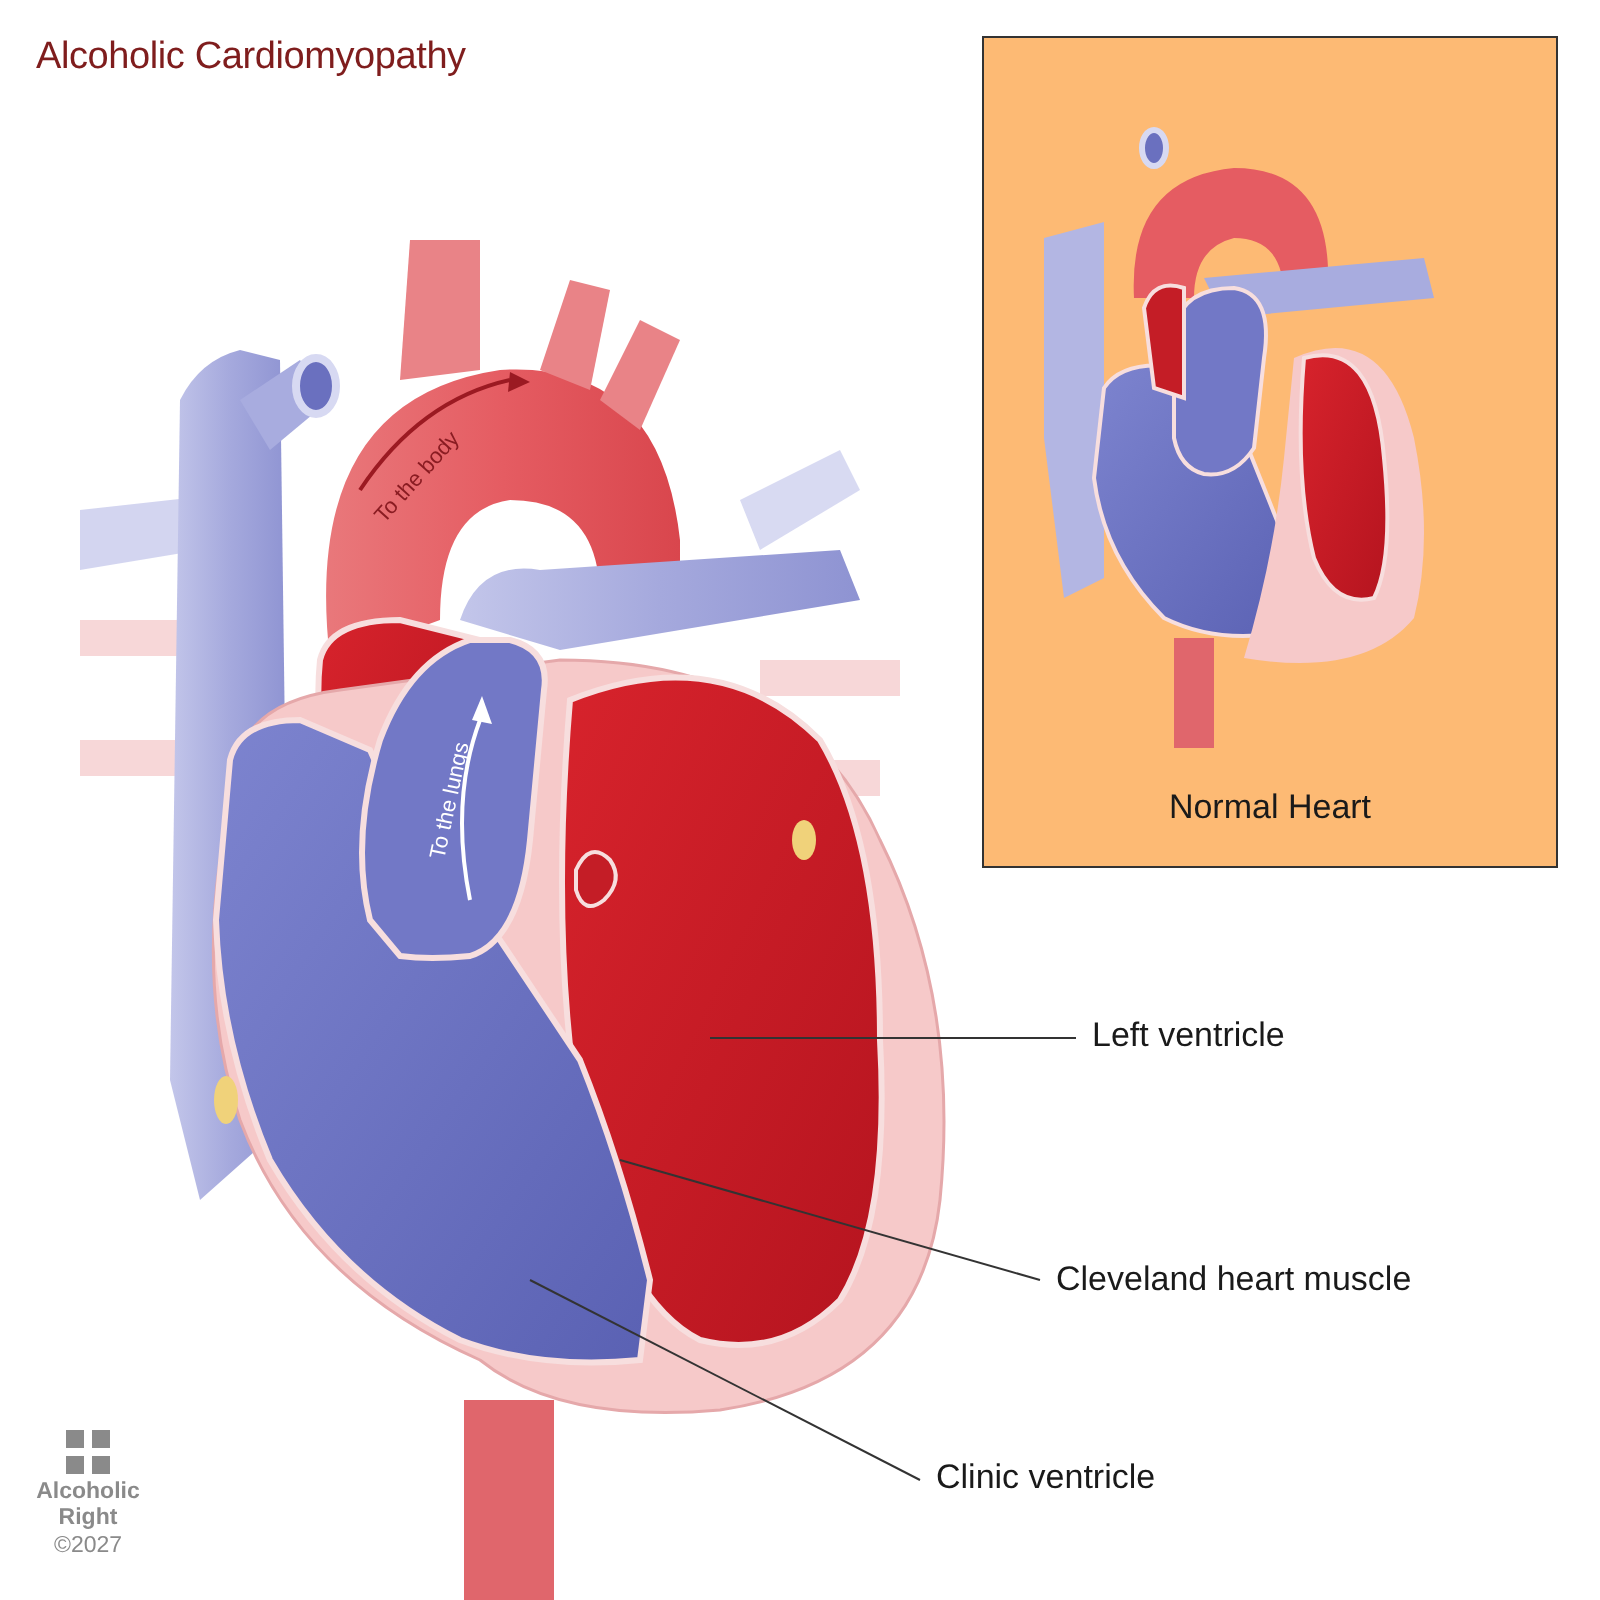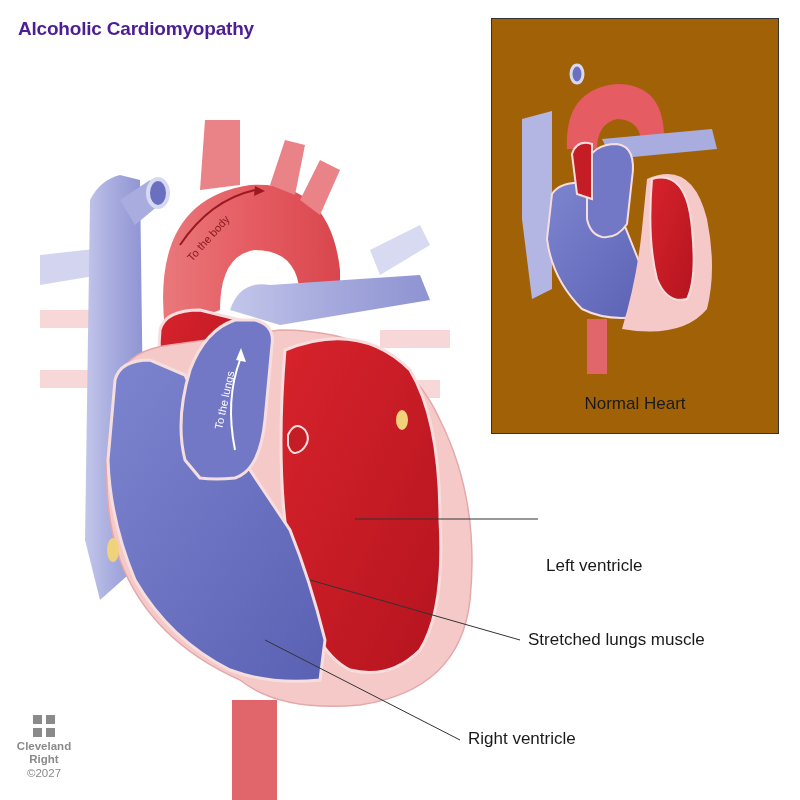--- a/index.html
+++ b/index.html
@@ -1,22 +1,22 @@
 <!DOCTYPE html>
 <html><head>
 <meta charset="utf-8">
 <style>
   html, body { margin:0; padding:0; background:#ffffff; }
   body { width:800px; height:800px; position:relative; overflow:hidden;
          font-family:"Liberation Sans", "DejaVu Sans", sans-serif; }
-  .title { position:absolute; left:18px; top:18px; font-size:19px; font-weight:bold;
-           color:#4c1d95; letter-spacing:-0.2px; }
+  .title { position:absolute; left:18px; top:18px; font-size:19px; font-weight:normal;
+           color:#7f1d1d; letter-spacing:-0.2px; }
   .main-art { position:absolute; left:0; top:0; }
   .inset { position:absolute; left:491px; top:18px; width:288px; height:416px;
-           border:1.5px solid #333; background:#a16207; box-sizing:border-box;padding-left:20px; }
+           border:1.5px solid #333; background:#fdba74; box-sizing:border-box;padding-left:20px; }
   .inset svg { position:absolute; left:0; top:0; }
   .inset-caption { position:absolute; left:0; width:100%; top:375px; text-align:center;
                    font-size:17px; color:#1a1a1a; }
   .label { position:absolute; font-size:17px; color:#1a1a1a; white-space:nowrap; }
   .logo { position:absolute; left:14px; top:715px; width:60px; text-align:center; color:#8a8a8a; }
   .logo .mark { width:22px; height:22px; margin:0 auto 3px; position:relative; }
   .logo .mark span { position:absolute; width:9px; height:9px; background:#8a8a8a; }
   .logo .txt { font-size:11.5px; font-weight:bold; line-height:13px; }
   .logo .copy { font-size:11.5px; line-height:15px; }
 </style>
@@ -90,23 +90,23 @@
   <path d="M288 435 Q295 420 305 430 Q312 440 302 450 Q292 458 288 445 Z" fill="#c41d26" stroke="#f7dede" stroke-width="2"></path>
 
   <ellipse cx="402" cy="420" rx="6" ry="10" fill="#f0d27a"></ellipse>
   <ellipse cx="113" cy="550" rx="6" ry="12" fill="#f0d27a"></ellipse>
 
   <line x1="355" y1="519" x2="538" y2="519" stroke="#333" stroke-width="1"></line>
   <line x1="310" y1="580" x2="520" y2="640" stroke="#333" stroke-width="1"></line>
   <line x1="265" y1="640" x2="460" y2="740" stroke="#333" stroke-width="1"></line>
 </svg>
 
-<div class="label" style="left:546px; top:508px;margin-top:48px;">Left ventricle</div>
-<div class="label" style="left:528px; top:630px;">Stretched lungs muscle</div>
-<div class="label" style="left:468px; top:729px;">Right ventricle</div>
+<div class="label" style="left:546px; top:508px;">Left ventricle</div>
+<div class="label" style="left:528px; top:630px;">Cleveland heart muscle</div>
+<div class="label" style="left:468px; top:729px;">Clinic ventricle</div>
 
 <div class="inset">
   <svg width="288" height="416" viewBox="0 0 288 416">
     <rect x="95" y="300" width="20" height="55" fill="#e0666c"></rect>
     <path d="M30 100 L60 92 L60 270 L40 280 L30 200 Z" fill="#b3b6e3"></path>
     <ellipse cx="85" cy="55" rx="6" ry="9" fill="#6a70bf" stroke="#d7d9f2" stroke-width="3"></ellipse>
     <path d="M75 130 Q72 70 125 65 Q170 65 172 115 L172 130 L150 130 Q150 100 125 100 Q105 105 105 130 Z" fill="#e55c62"></path>
     <path d="M110 120 L220 110 L225 130 L120 140 Z" fill="#a8acdf"></path>
     <path d="M60 175 Q70 160 100 165 L130 200 L150 250 L160 295 Q120 305 90 290 Q60 260 55 220 Z" fill="url(#blueG)" stroke="#f7dede" stroke-width="2"></path>
     <path d="M155 160 Q200 140 215 200 Q225 250 215 290 Q190 320 130 310 Q145 260 150 210 Z" fill="#f6c9c9"></path>
@@ -117,16 +117,16 @@
   <div class="inset-caption">Normal Heart</div>
 </div>
 
 <div class="logo">
   <div class="mark">
     <span style="left:0;top:0;"></span>
       <span style="right:0;top:0;"></span>
     <span style="left:0;bottom:0;"></span>
       <span style="right:0;bottom:0;"></span>
   </div>
-  <div class="txt">Cleveland</div>
+  <div class="txt">Alcoholic</div>
   <div class="txt">Right</div>
   <div class="copy">©2027</div>
 </div>
 
 </body></html>

